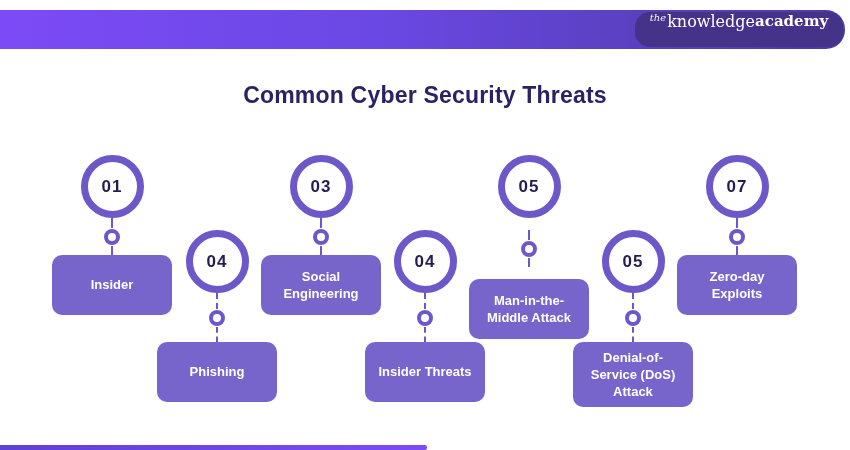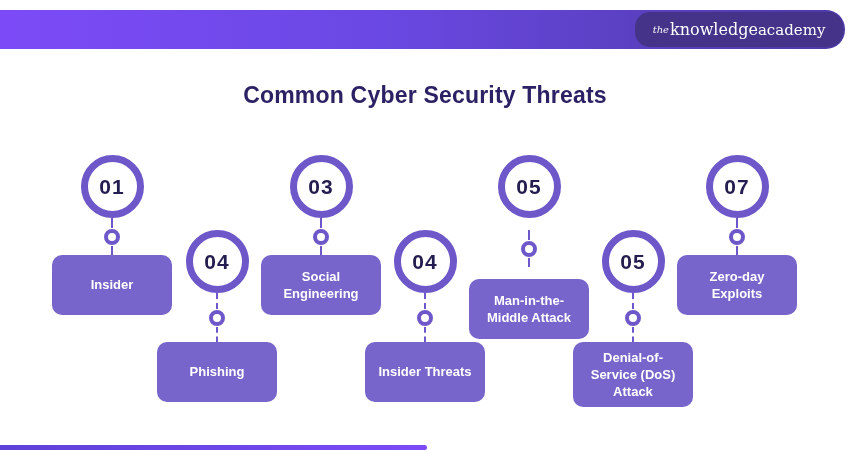--- a/index.html
+++ b/index.html
@@ -9,39 +9,39 @@
   }
   
   .topbar{
     position:absolute;top:10px;left:0;width:845px;height:39px;
     border-radius:0 19px 19px 0;
     background:linear-gradient(90deg,var(--bar-start) 0%, #6a48e3 45%, var(--bar-end) 100%);
   }
   .logo-chip{
     position:absolute;top:2px;right:2px;bottom:2px;width:208px;
     background:var(--chip);border-radius:15px;
-    display:flex;align-items:center;justify-content:center;color:#fff;
+    display:flex;align-items:flex-start;justify-content:center;color:#fff;
   }
   .logo-the{font-family:"DejaVu Serif",serif;font-style:italic;font-size:10px;margin-right:1px;opacity:.95;}
   .logo-knowledge{font-family:"DejaVu Serif",serif;font-size:16px;}
-  .logo-academy{font-family:"DejaVu Serif",serif;font-size:15px;font-weight:400;}
+  .logo-academy{font-family:"DejaVu Serif",serif;font-size:15px;font-weight:700;}
   
   .title{
     position:absolute;top:82px;left:0;width:100%;text-align:center;
     font-size:23px;font-weight:700;letter-spacing:.2px;color:var(--title-col);
   }
   
   .item{position:absolute;width:120px;display:flex;flex-direction:column;align-items:center;}
   .item.top{top:155px;}
   .item.bottom{top:230px;}
   .circle{
     width:63px;height:63px;box-sizing:border-box;border:7px solid var(--accent);
     border-radius:50%;background:#fff;display:flex;align-items:center;justify-content:center;
   }
-  .num{font-size:21px;font-weight:700;color:var(--num-col);letter-spacing:1px;}
+  .num{font-size:17px;font-weight:700;color:var(--num-col);letter-spacing:1px;}
   .conn{display:flex;flex-direction:column;align-items:center;height:37px;}
   .item.bottom .conn{height:49px;}
   .dash{flex:1;width:0;border-left:2px dashed var(--accent);}
   .ring{
     width:8px;height:8px;border:4px solid var(--accent);border-radius:50%;
     background:#fff;margin:1px 0;
   }
   .box{
     width:120px;min-height:60px;box-sizing:border-box;padding:7px 4px;
     background:var(--box-fill);border-radius:10px;

